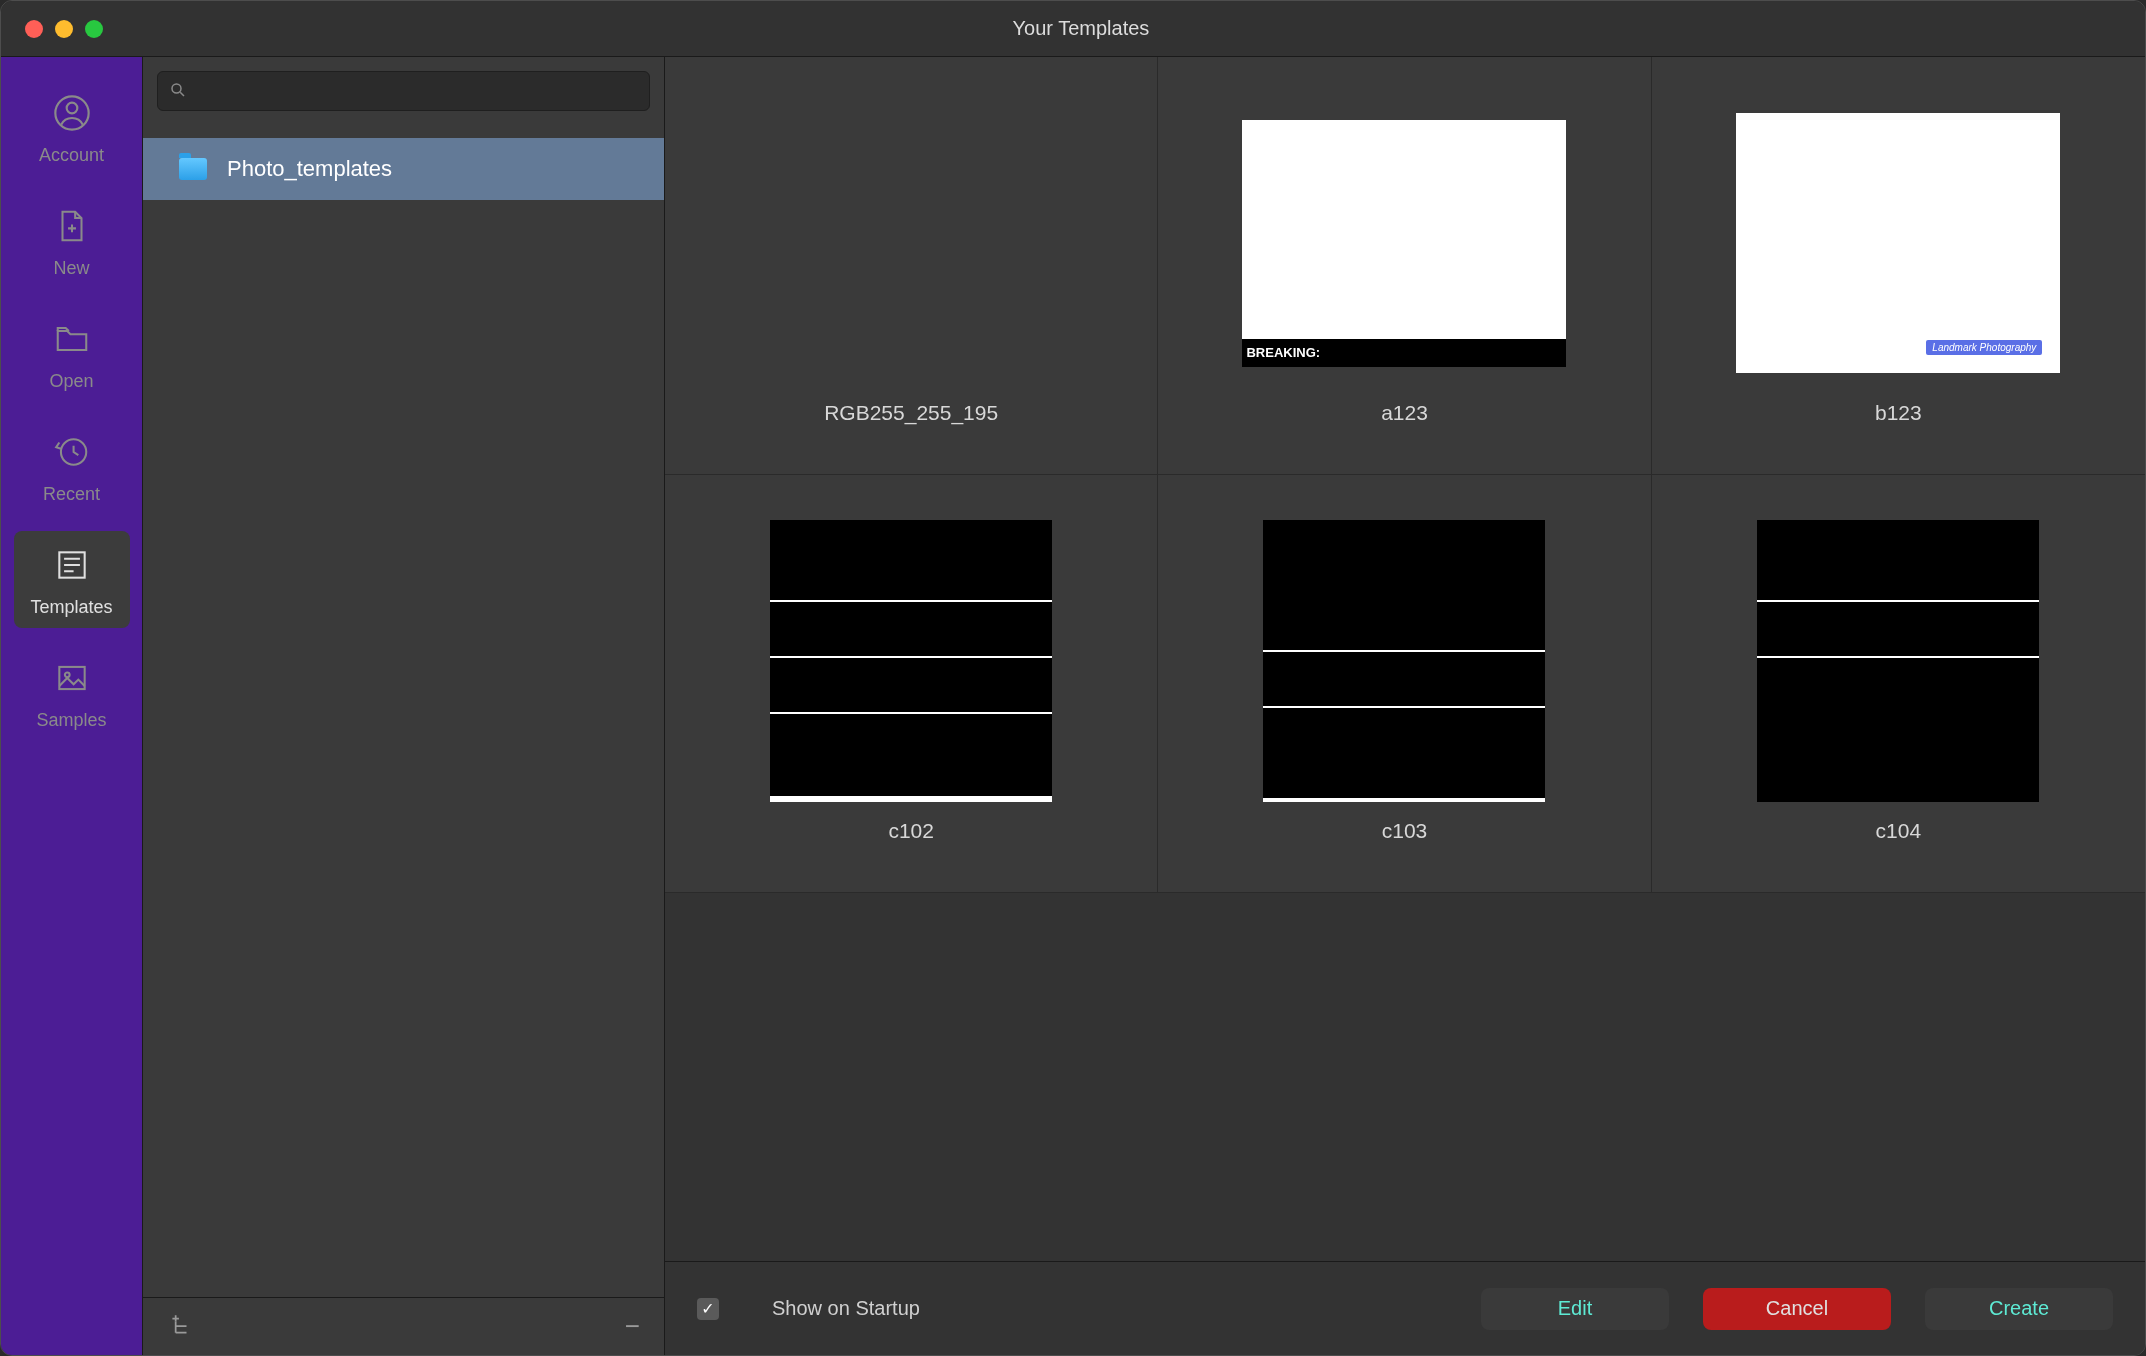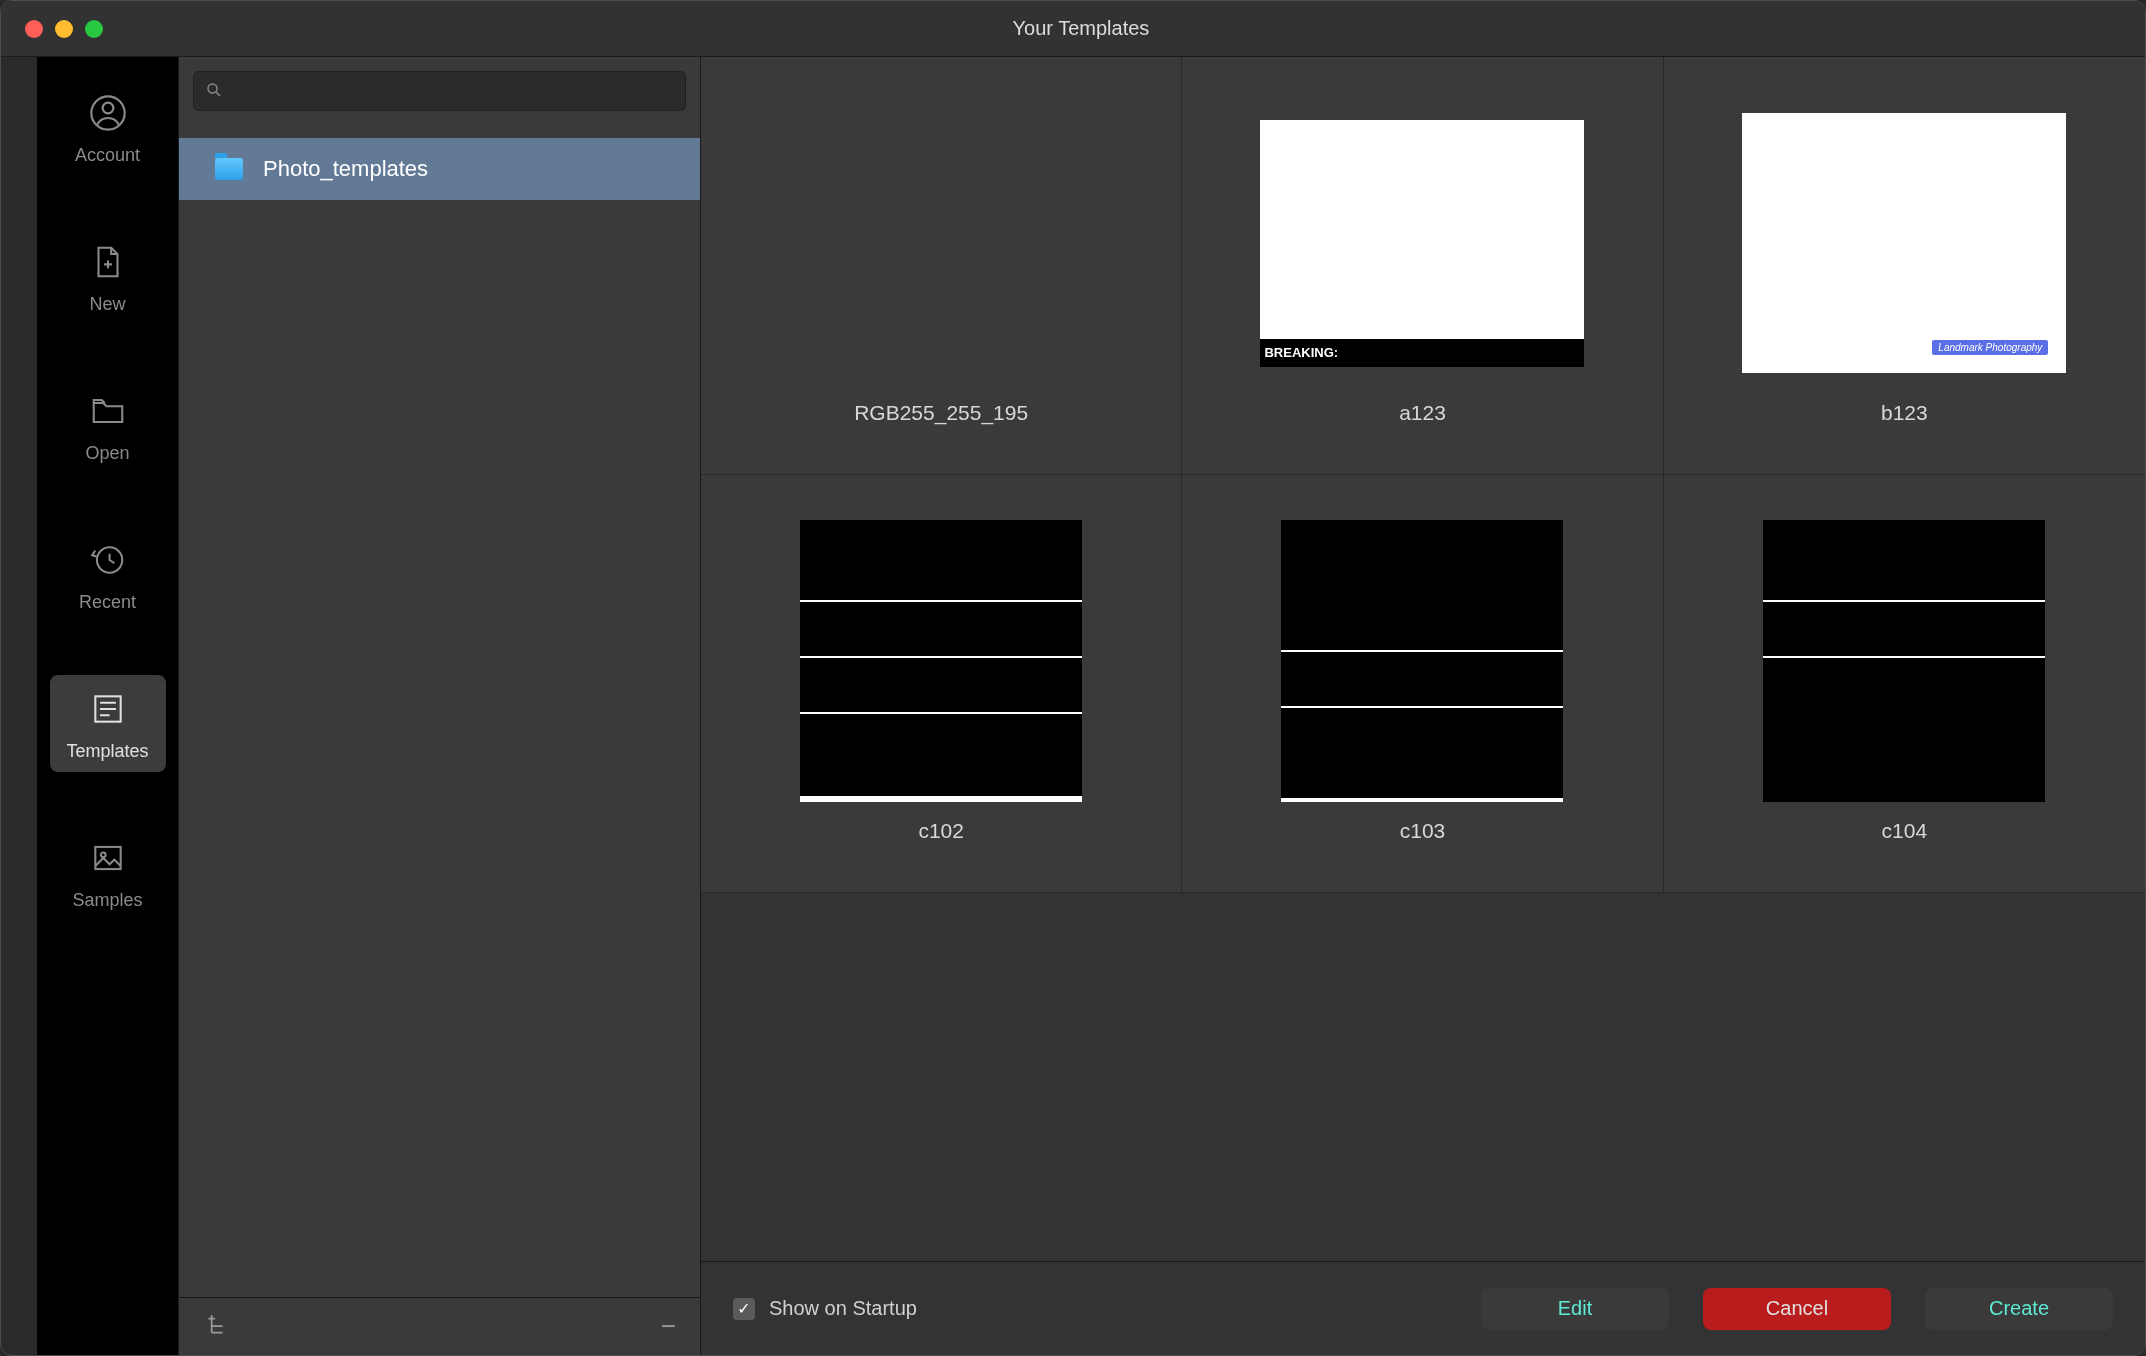--- a/index.html
+++ b/index.html
@@ -49,29 +49,28 @@
 
   .body {
     flex: 1;
     display: flex;
     min-height: 0;
   }
 
   
   .sidebar {
     width: 142px;
-    background: #000000;
+    background: #4c1d95;
     border-right: 1px solid #1a1a1a;
     display: flex;
     flex-direction: column;
     align-items: center;
     padding-top: 22px;
-    gap: 52px;
+    gap: 16px;
     overflow: hidden;
-    margin-left: 36px;
   }
   .side-item {
     width: 116px;
     padding: 12px 0 10px 0;
     display: flex;
     flex-direction: column;
     align-items: center;
     gap: 10px;
     border-radius: 8px;
     font-size: 18px;
@@ -249,21 +248,21 @@
     gap: 14px;
     background:#333333;
   }
   .chk {
     width:22px; height:22px;
     border-radius:4px;
     background:#5a5a5a;
     display:flex; align-items:center; justify-content:center;
     font-size:16px; color:#fff;
   }
-  .bottom-bar .label { font-size:20px; color:#d0d0d0; }
+  .bottom-bar .label { font-size:20px; color:#d0d0d0;margin-left:39px; }
   .bottom-bar .spacer { flex:1; }
   .btn {
     min-width:188px;
     height:42px;
     border-radius:8px;
     display:flex; align-items:center; justify-content:center;
     font-size:20px;
     margin-left:20px;
   }
   .btn.dim { background:#3a3a3a; color:#5eead4; }

